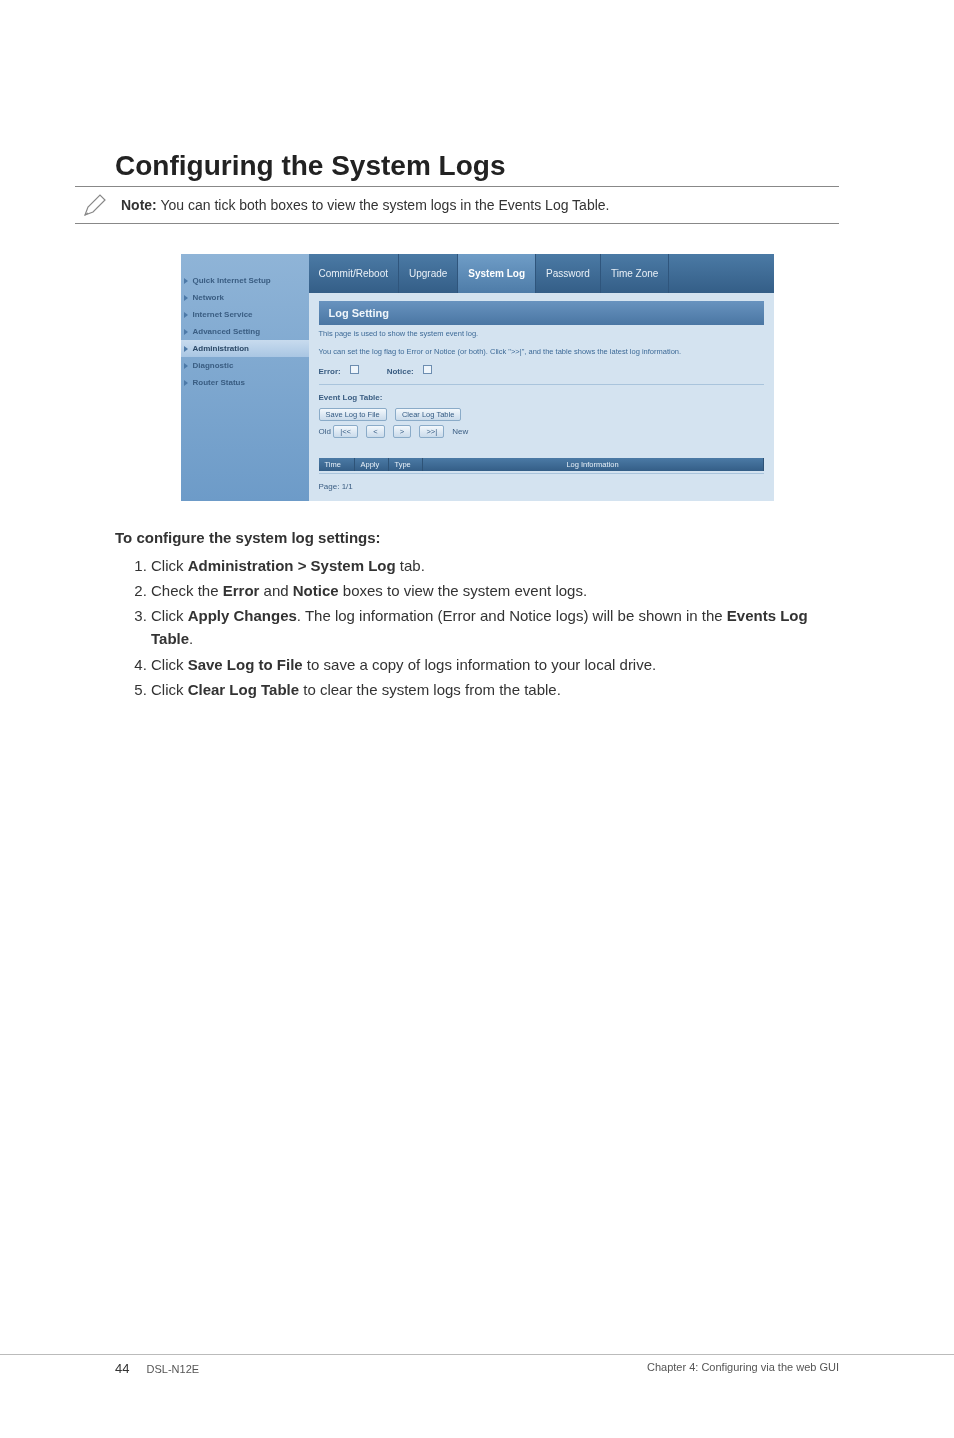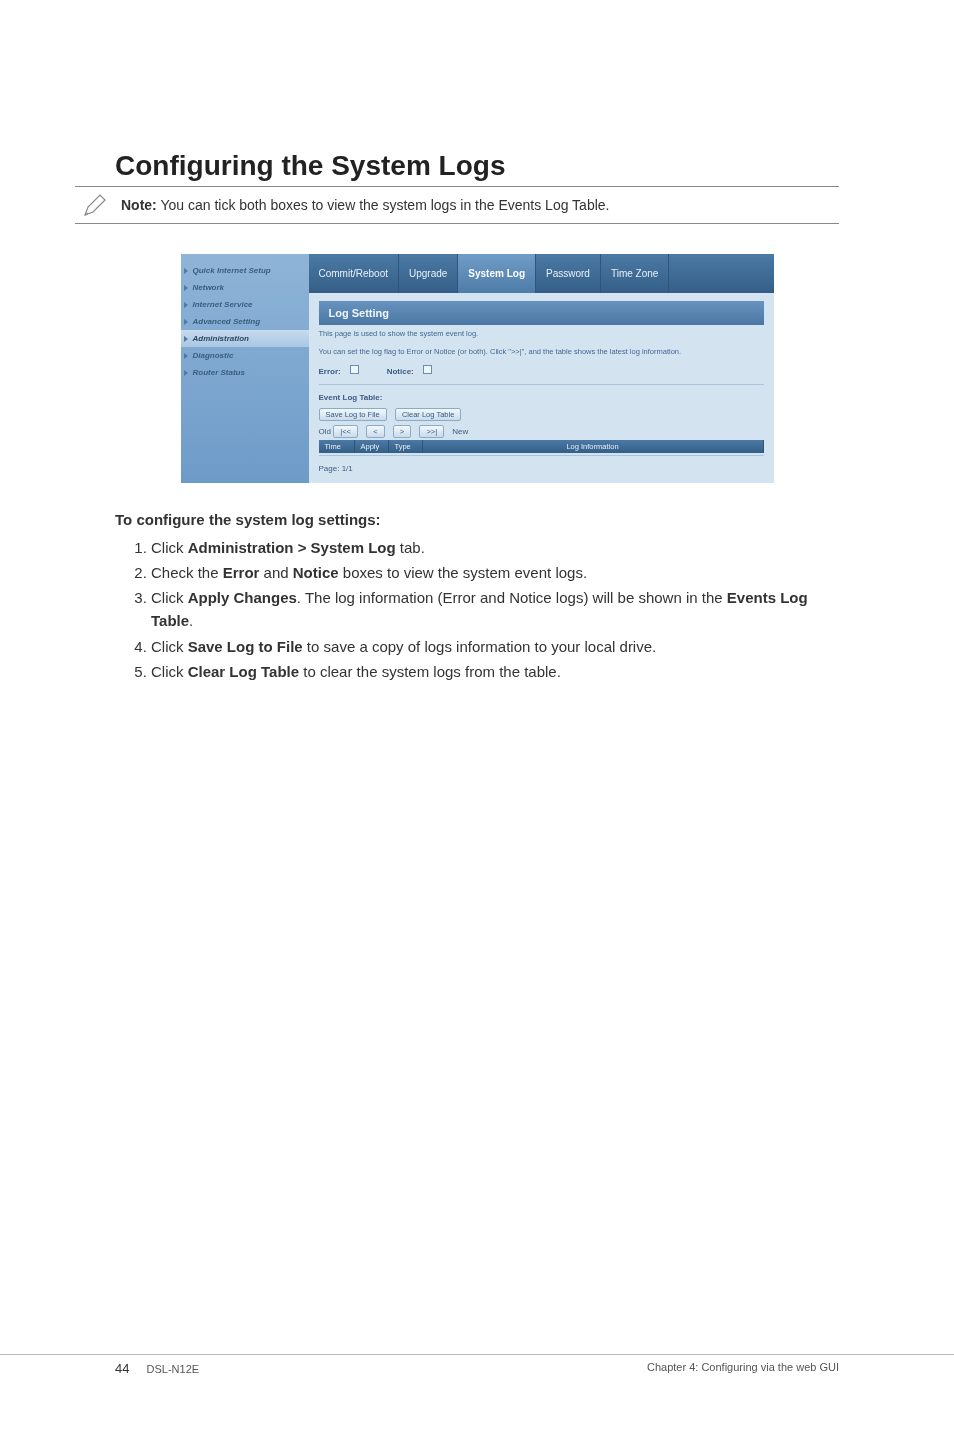--- a/index.html
+++ b/index.html
@@ -56,22 +56,21 @@
     width: 593px;
     font-size: 8px;
     text-align: left;
   }
   .router-main {
     display: flex;
   }
   .sidebar {
     width: 128px;
     background: linear-gradient(#8fb4d7, #6d9bc8);
-    padding-top: 8px;
-    font-style: italic;
+    padding-top: 18px;
   }
   .side-item {
     font-size: 8px;
     font-weight: bold;
     padding: 4px 6px 4px 12px;
     position: relative;
     color: #3a5d82;
   }
   .side-item.active { color: #2b4866; background: linear-gradient(#c8dbee,#a9c6e3);}
   .side-item::before{
@@ -234,21 +233,21 @@
               <span class="btn-sm">Clear Log Table</span>
             </div>
             <div style="margin-top:4px;">
               <span>Old</span>
               <span class="btn-sm">|&lt;&lt;</span>
               <span class="btn-sm">&lt;</span>
               <span class="btn-sm">&gt;</span>
               <span class="btn-sm">&gt;&gt;|</span>
               <span>New</span>
             </div>
-            <div class="table-head" style="margin-top:2px;">
+            <div class="table-head" style="margin-top:20px;">
               <div class="th time">Time</div>
               <div class="th idx">Apply</div>
               <div class="th type">Type</div>
               <div class="th info" style="text-align:center;">Log Information</div>
             </div>
             <div class="section-hr" style="margin-top:2px;"></div>
             <div>Page: 1/1</div>
           </div>
         </div>
       </div>

